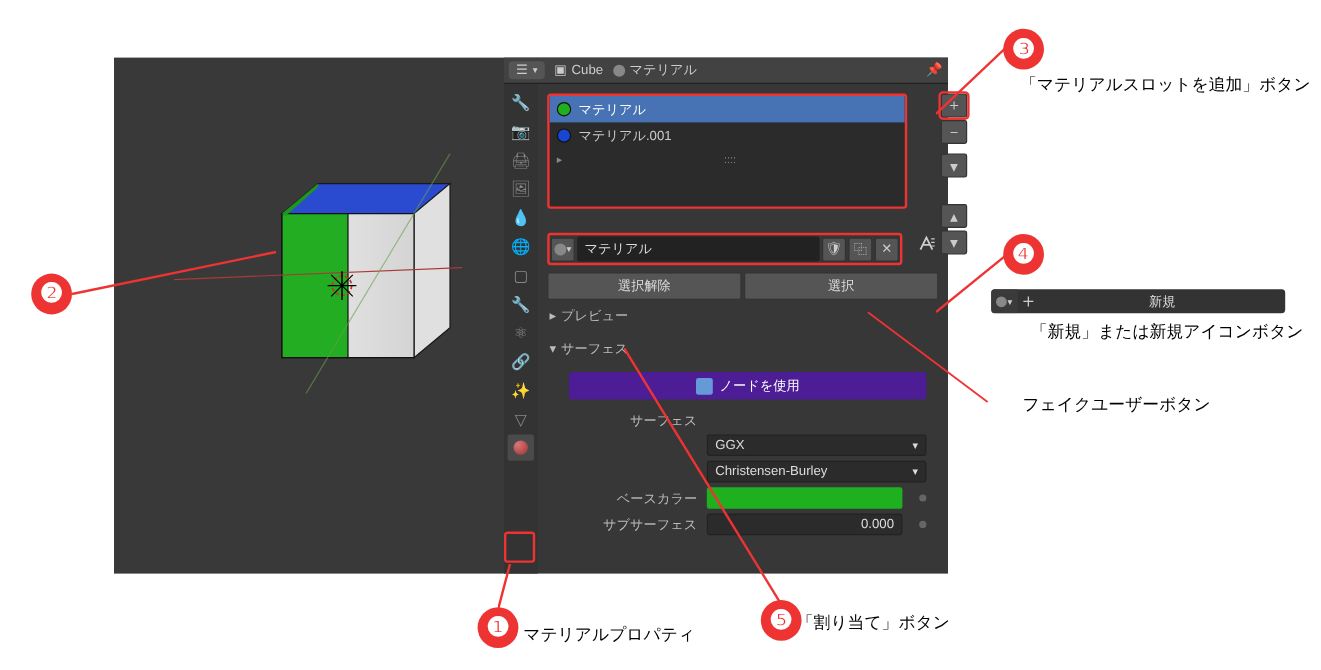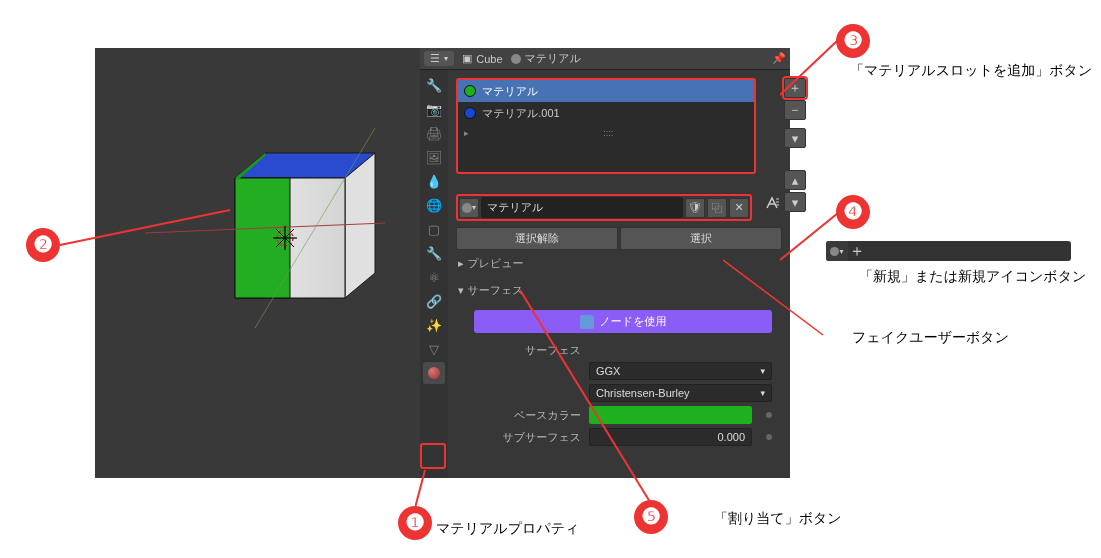--- a/index.html
+++ b/index.html
@@ -36,21 +36,21 @@
   .mat-name-field { flex: 1; background: #222; color: #ddd; padding: 3px 6px; border-radius: 2px; display: flex; align-items: center; gap: 4px;}
   .icon-btn { width: 20px; height: 20px; background: #555; border: 1px solid #333; border-radius: 2px; color: #ccc; display: flex; align-items: center; justify-content: center; font-size: 11px; cursor: pointer; }
   .extra-btn { position: relative; margin-left: 8px; width: 20px; height:20px; display:flex;align-items:center;justify-content:center;color:#ccc;cursor:pointer;}
 
   .assign-row { display: flex; gap: 2px; margin-top: 6px; }
   .assign-btn { flex:1; background: #555; border: 1px solid #333; color: #ddd; text-align: center; padding: 3px 0; border-radius: 2px; cursor: pointer; font-size: 11px;}
   .assign-btn.highlight { outline: 2px solid #e33; outline-offset: -1px;}
 
   .section-head { display:flex; align-items:center; gap:4px; padding: 6px 2px; color:#bbb; cursor:pointer;}
   .section-body { padding: 2px 0; }
-  .use-nodes-btn { background: #8b5cf6; color:#fff; text-align:center; padding: 4px; border-radius:3px; margin: 4px 10px 8px 18px; display:flex;align-items:center;justify-content:center;gap:6px;}
+  .use-nodes-btn { background: #4c1d95; color:#fff; text-align:center; padding: 4px; border-radius:3px; margin: 4px 10px 8px 18px; display:flex;align-items:center;justify-content:center;gap:6px;}
   .use-nodes-btn .chk{width:14px;height:14px;background:#6699d8;border-radius:2px;display:inline-block;}
 
   .prop-row { display:flex; align-items:center; gap:8px; padding: 2px 10px 2px 30px; }
   .prop-label { flex:0 0 95px; text-align:right; color:#bbb; }
   .prop-field { flex:1; background:#2b2b2b; border:1px solid #222; color:#ddd; padding:2px 6px; border-radius:2px; display:flex; justify-content:space-between; align-items:center;}
   .prop-color { flex:1; height:18px; border-radius:2px;}
   .linkdot{width:6px;height:6px;border-radius:50%;background:#666;margin-left:6px;}
 
   .number-badge { position:absolute; width:34px;height:34px;border-radius:50%;background:#e33;color:#fff;font-weight:bold;font-size:22px;display:flex;align-items:center;justify-content:center;font-family:serif;}
   .annot-label { position:absolute; font-size:14px; color:#000; }
@@ -233,20 +233,21 @@
     </div>
   </div>
 </div>
 
 <div class="new-panel">
   <div class="sphere-sel">
     <span style="width:9px;height:9px;border-radius:50%;background:#888;display:inline-block;"></span>
       <span style="font-size:8px;">▾</span>
   </div>
   <div class="plus">＋</div>
+  <div class="new-label">新規</div>
 </div>
 
 <div class="number-badge" style="left:26px;top:228px;">❷</div>
 <svg style="position:absolute;left:60px;top:210px;width:200px;height:50px;overflow:visible;">
     <line x1="0" y1="35" x2="170" y2="0" stroke="#e33" stroke-width="2"></line>
   </svg>
 
 <div class="number-badge" style="left:398px;top:506px;">❶</div>
 <div class="annot-label" style="left:436px;top:520px;">マテリアルプロパティ</div>
 <svg style="position:absolute;left:415px;top:470px;width:20px;height:40px;">
@@ -263,16 +264,16 @@
 <svg style="position:absolute;left:780px;top:210px;width:60px;height:52px;">
     <line x1="0" y1="50" x2="58" y2="3" stroke="#e33" stroke-width="2"></line>
   </svg>
 <div class="annot-label" style="left:826px;top:268px;margin-left:33px;">「新規」または新規アイコンボタン</div>
 <div class="annot-label" style="left:852px;top:329px;">フェイクユーザーボタン</div>
 <svg style="position:absolute;left:723px;top:260px;width:120px;height:80px;">
     <line x1="0" y1="0" x2="100" y2="75" stroke="#e33" stroke-width="1.5"></line>
   </svg>
 
 <div class="number-badge" style="left:634px;top:500px;">❺</div>
-<div class="annot-label" style="left:714px;top:510px;">「割り当て」ボタン</div>
+<div class="annot-label" style="left:664px;top:510px;">「割り当て」ボタン</div>
 <svg style="position:absolute;left:520px;top:290px;width:140px;height:220px;">
     <line x1="0" y1="0" x2="130" y2="212" stroke="#e33" stroke-width="2"></line>
   </svg>
 
 </body></html>

